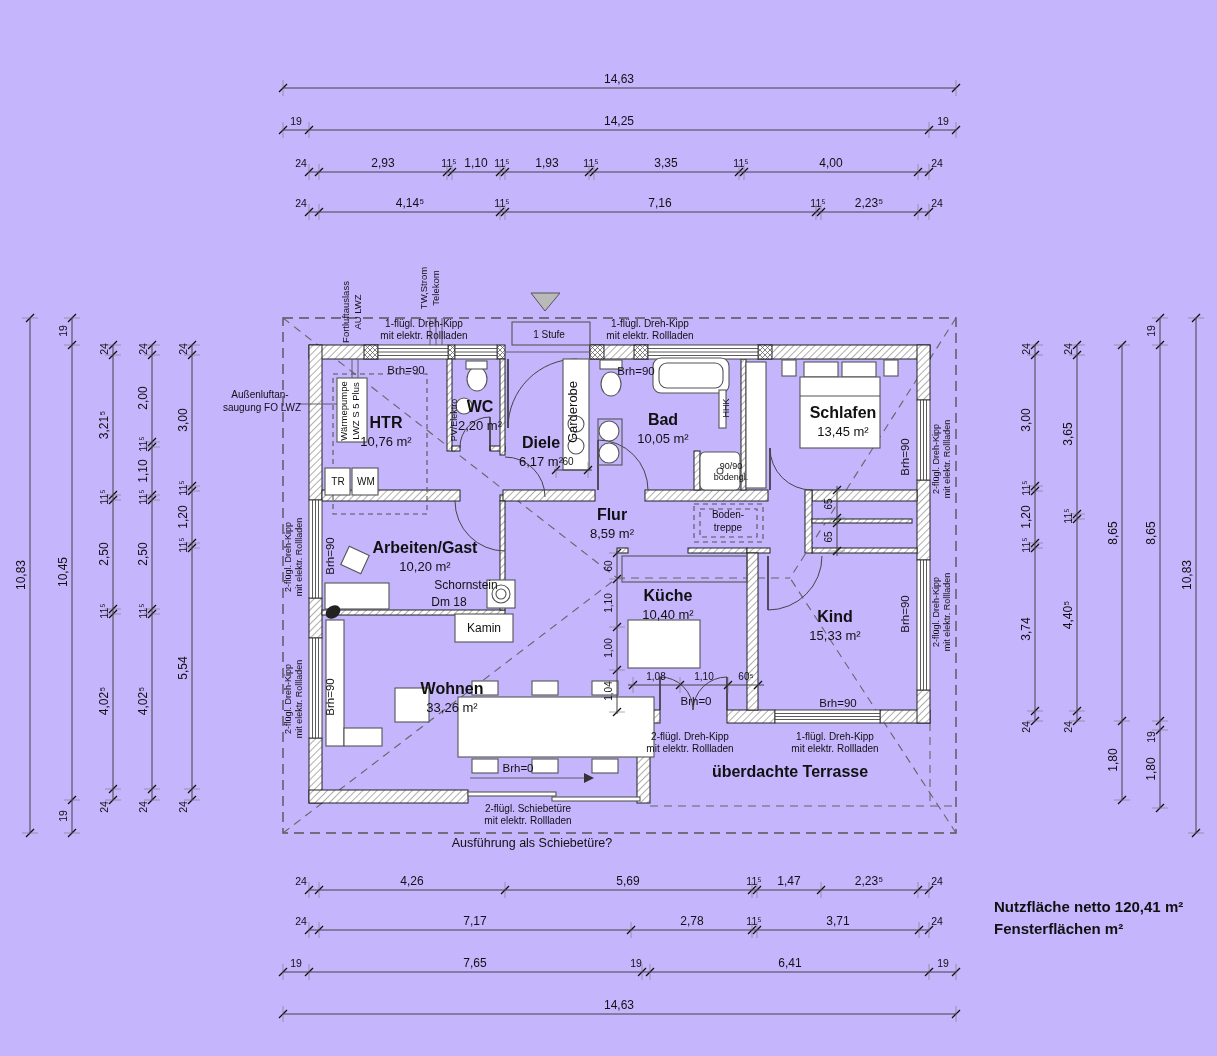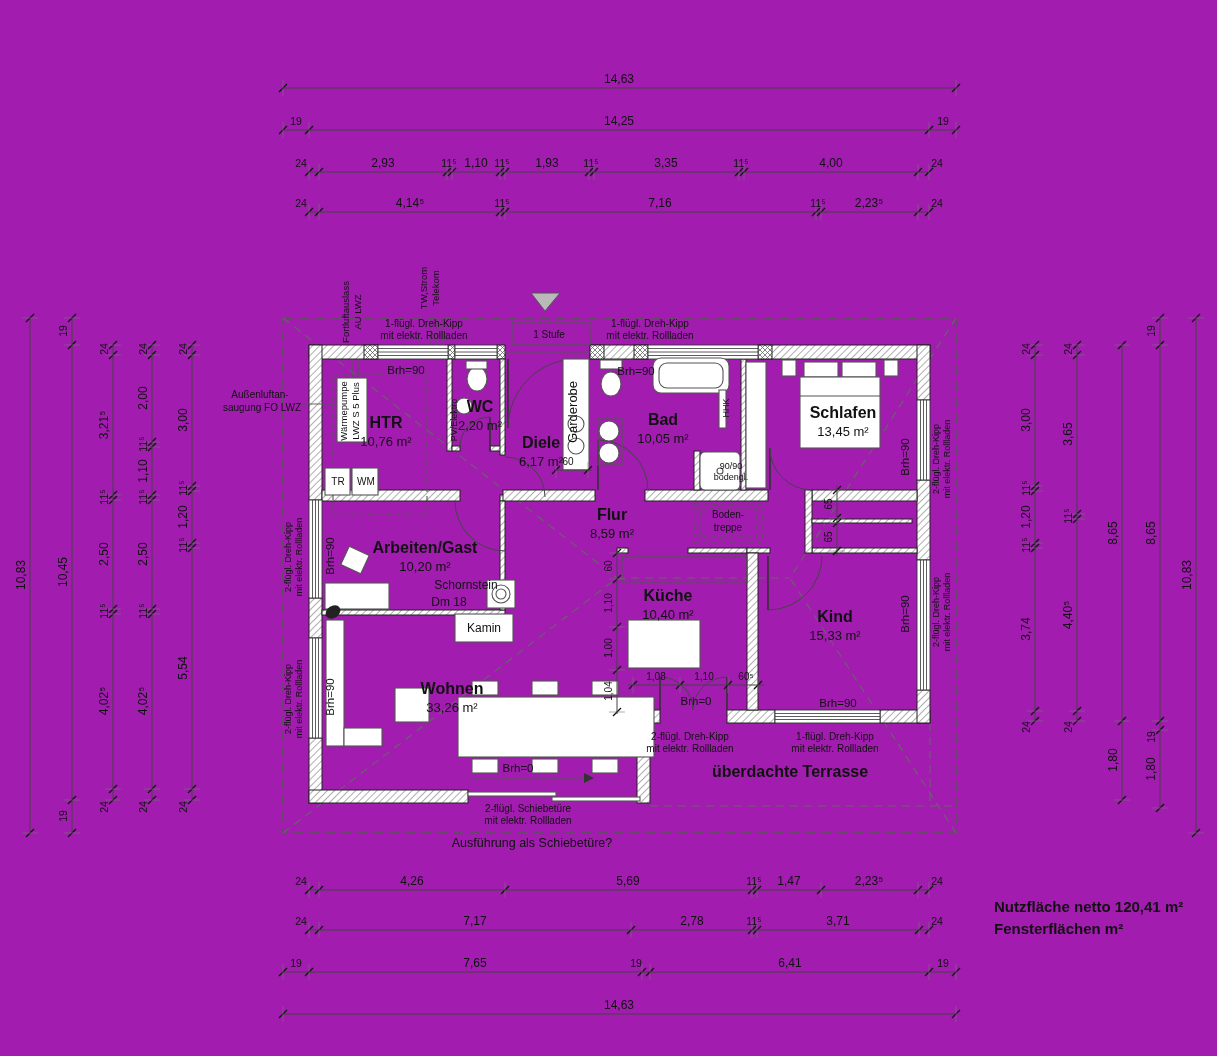--- a/index.html
+++ b/index.html
@@ -1,16 +1,16 @@
 <!DOCTYPE html>
 <html><head>
 <meta charset="utf-8">
 <style>
   html,body{margin:0;padding:0;background:#ffffff;}
-  .page{position:relative;width:1217px;height:1056px;background:#a21caf;overflow:hidden;
+  .page{position:relative;width:1217px;height:1056px;background:#c4b5fd;overflow:hidden;
         font-family:"Liberation Sans", sans-serif;}
   svg text{fill:#111;font-family:"Liberation Sans", sans-serif;}
   .wall{fill:url(#hatch);stroke:#222;stroke-width:1;}
   .xwall{fill:url(#xhatch);stroke:#222;stroke-width:1;}
   .win{fill:#fff;stroke:#333;stroke-width:0.9;}
   .glz{stroke:#333;stroke-width:0.8;}
   .furn{fill:none;stroke:#555;stroke-width:1.1;}
   .furnw{fill:#fff;stroke:#555;stroke-width:1.1;}
   .arc{fill:none;stroke:#444;stroke-width:1;}
   .leaf{stroke:#333;stroke-width:1.6;}

